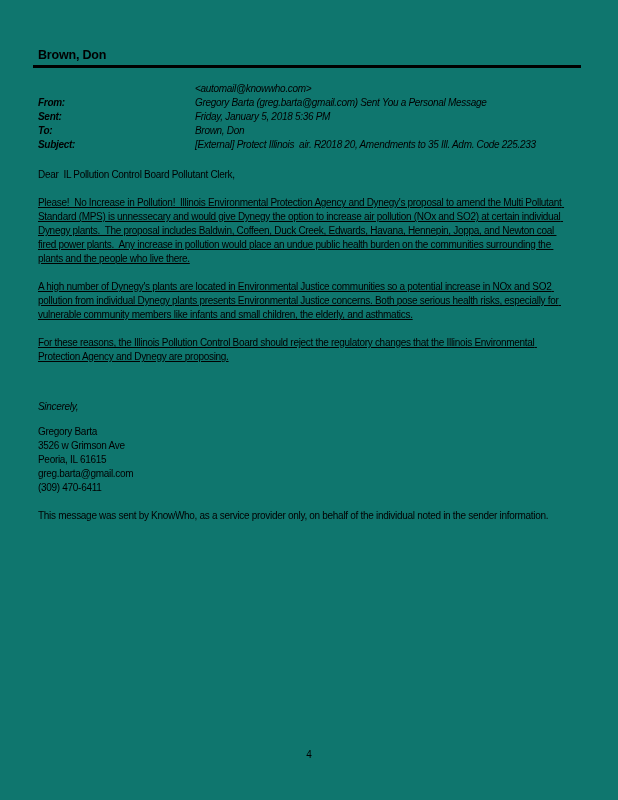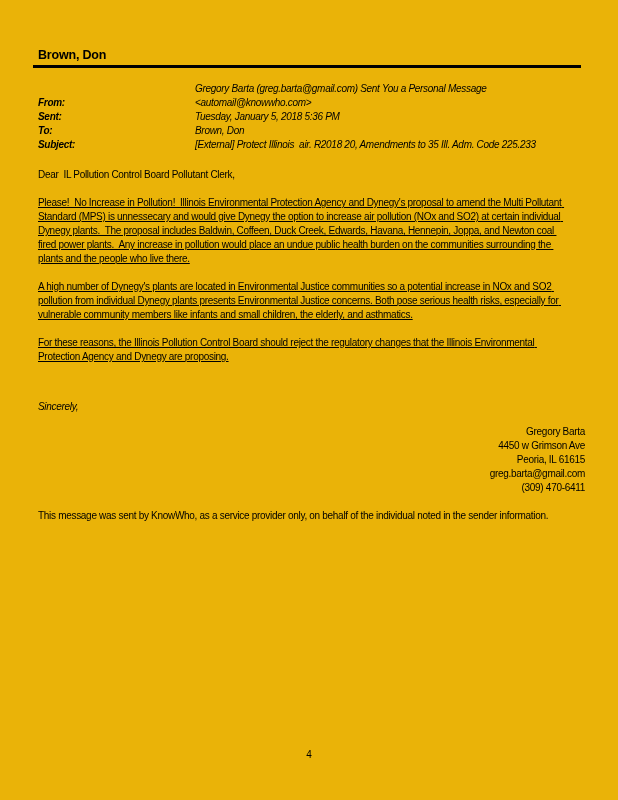--- a/index.html
+++ b/index.html
@@ -5,21 +5,21 @@
   html, body { margin: 0; padding: 0; }
   body {
     background: #e8e8e8;
     font-family: "Liberation Sans", "DejaVu Sans", sans-serif;
   }
   .page {
     position: relative;
     width: 618px;
     height: 800px;
     margin: 0 auto;
-    background: #eab308;
+    background: #0f766e;
     color: #000000;
     box-sizing: border-box;
     padding: 48px 33px 0 38px;
     font-size: 10px;
     letter-spacing: -0.3px;
     line-height: 14px;
     overflow: hidden;
   }
   .recipient {
     font-weight: 700;
@@ -40,21 +40,21 @@
     flex: 0 0 157px;
     font-weight: 700;
     white-space: pre;
   }
   .fvalue { flex: 1 1 auto; }
   .fvalue div { white-space: pre; }
   .body-block { margin-top: 16px; }
   .salutation { white-space: pre-wrap; }
   .para { margin: 14px 14px 0 0; white-space: pre-wrap; text-decoration: underline; }
   .closing { margin-top: 36px; white-space: pre; font-style: italic; }
-  .signature { margin-top: 11px; text-align: right; }
+  .signature { margin-top: 11px; }
   .signature div { white-space: pre; }
   .disclaimer { margin-top: 14px; white-space: pre-wrap; }
   .page-number {
     position: absolute;
     top: 748px;
     left: 0;
     right: 0;
     text-align: center;
     font-size: 10px;
     letter-spacing: 0;
@@ -67,28 +67,28 @@
 
   <div>
     <div class="recipient">Brown, Don</div>
     <hr class="rule">
   </div>
 
   <div class="fields">
     <div class="frow">
       <div class="flabel">From:</div>
       <div class="fvalue">
+        <div>&lt;automail@knowwho.com&gt;</div>
         <div>Gregory Barta (greg.barta@gmail.com) Sent You a Personal Message</div>
-        <div>&lt;automail@knowwho.com&gt;</div>
       </div>
     </div>
     <div class="frow">
       <div class="flabel">Sent:</div>
       <div class="fvalue">
-        <div>Tuesday, January 5, 2018 5:36 PM</div>
+        <div>Friday, January 5, 2018 5:36 PM</div>
       </div>
     </div>
     <div class="frow">
       <div class="flabel">To:</div>
       <div class="fvalue">
         <div>Brown, Don</div>
       </div>
     </div>
     <div class="frow">
       <div class="flabel">Subject:</div>
@@ -99,21 +99,21 @@
   </div>
 
   <div class="body-block">
     <div class="salutation">Dear  IL Pollution Control Board Pollutant Clerk,</div>
     <p class="para">Please!  No Increase in Pollution!  Illinois Environmental Protection Agency and Dynegy's proposal to amend the Multi Pollutant Standard (MPS) is unnessecary and would give Dynegy the option to increase air pollution (NOx and SO2) at certain individual Dynegy plants.  The proposal includes Baldwin, Coffeen, Duck Creek, Edwards, Havana, Hennepin, Joppa, and Newton coal fired power plants.  Any increase in pollution would place an undue public health burden on the communities surrounding the plants and the people who live there.</p>
     <p class="para">A high number of Dynegy's plants are located in Environmental Justice communities so a potential increase in NOx and SO2 pollution from individual Dynegy plants presents Environmental Justice concerns. Both pose serious health risks, especially for vulnerable community members like infants and small children, the elderly, and asthmatics.</p>
     <p class="para">For these reasons, the Illinois Pollution Control Board should reject the regulatory changes that the Illinois Environmental Protection Agency and Dynegy are proposing.</p>
     <div class="closing">Sincerely,</div>
     <div class="signature">
       <div>Gregory Barta</div>
-      <div>4450 w Grimson Ave</div>
+      <div>3526 w Grimson Ave</div>
       <div>Peoria, IL 61615</div>
       <div>greg.barta@gmail.com</div>
       <div>(309) 470-6411</div>
     </div>
     <div class="disclaimer">This message was sent by KnowWho, as a service provider only, on behalf of the individual noted in the sender information.</div>
   </div>
 
   <div class="page-number">4</div>
 
 </div>

